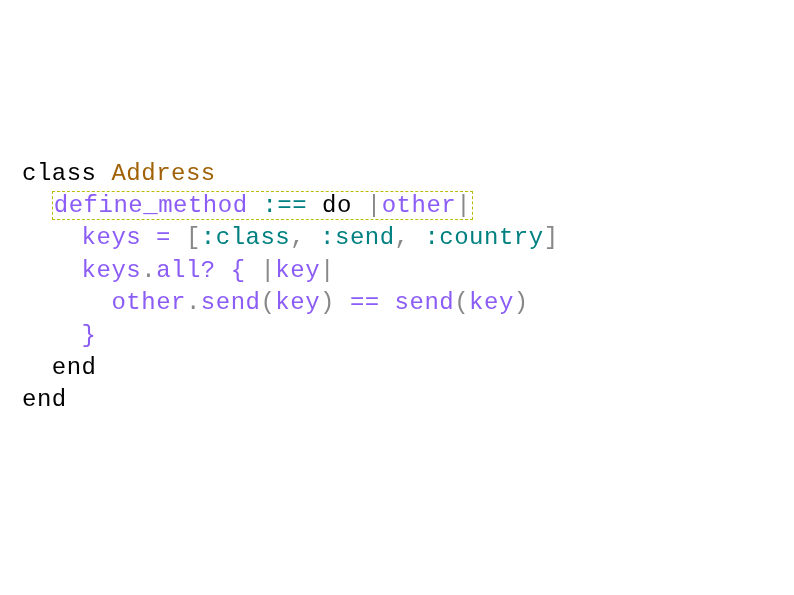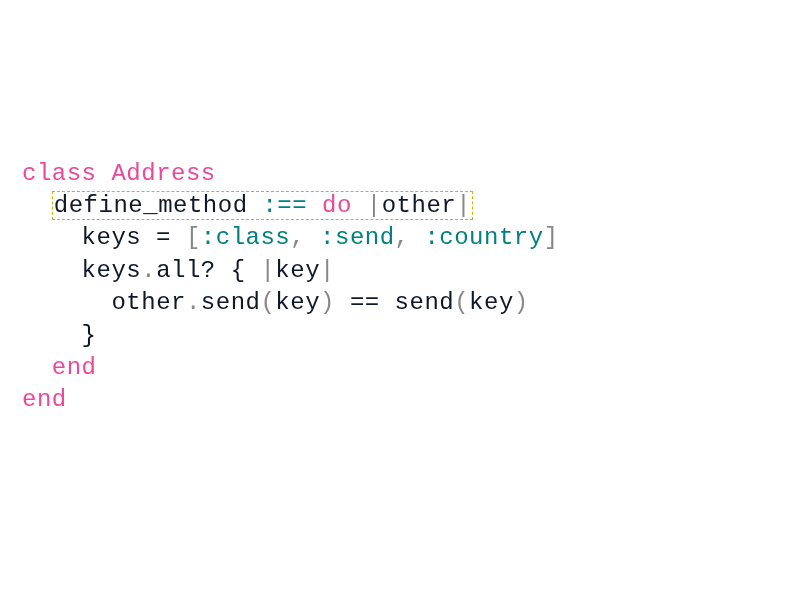--- a/index.html
+++ b/index.html
@@ -11,23 +11,23 @@
       width: 794px;
       height: 595px;
       background: #ffffff;
       font-family: 'Menlo', 'Monaco', 'Consolas', 'Courier New', monospace;
       font-size: 24px;
       line-height: 1.35;
       padding: 28px 22px;
       white-space: pre;
       letter-spacing: 0.5px;
     }
-    .kw-green { color: #ec4899; }
-    .cls-blue { color: #ec4899; }
-    .ident { color: #0f172a; }
+    .kw-green { color: #000000; }
+    .cls-blue { color: #a16207; }
+    .ident { color: #8b5cf6; }
     .punct { color: #888888; }
     .sym-teal { color: #008080; }
     .highlight {
       border: 1px dashed #bbbb00;
       padding: 0 1px;
     }
   </style>
 </head>
 <body>
 

